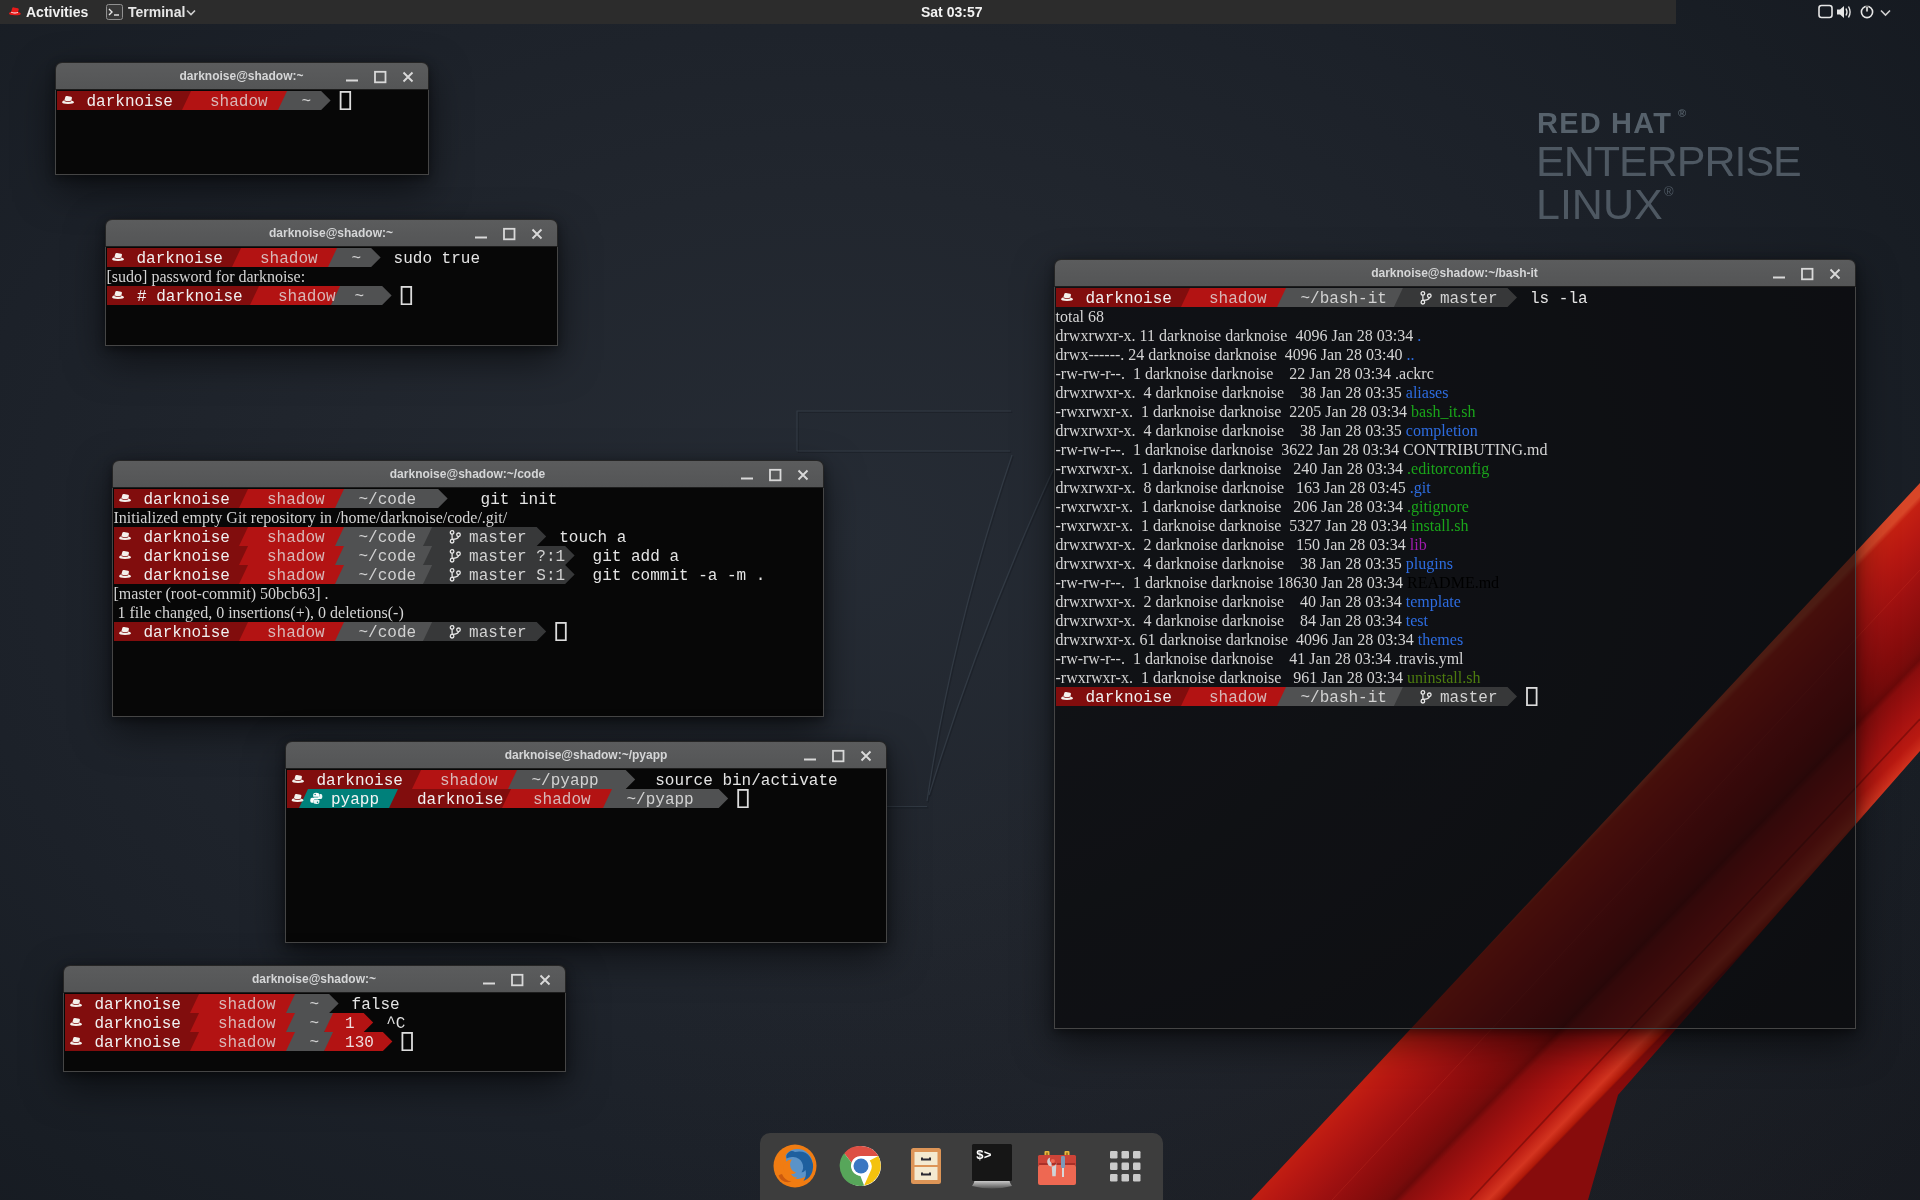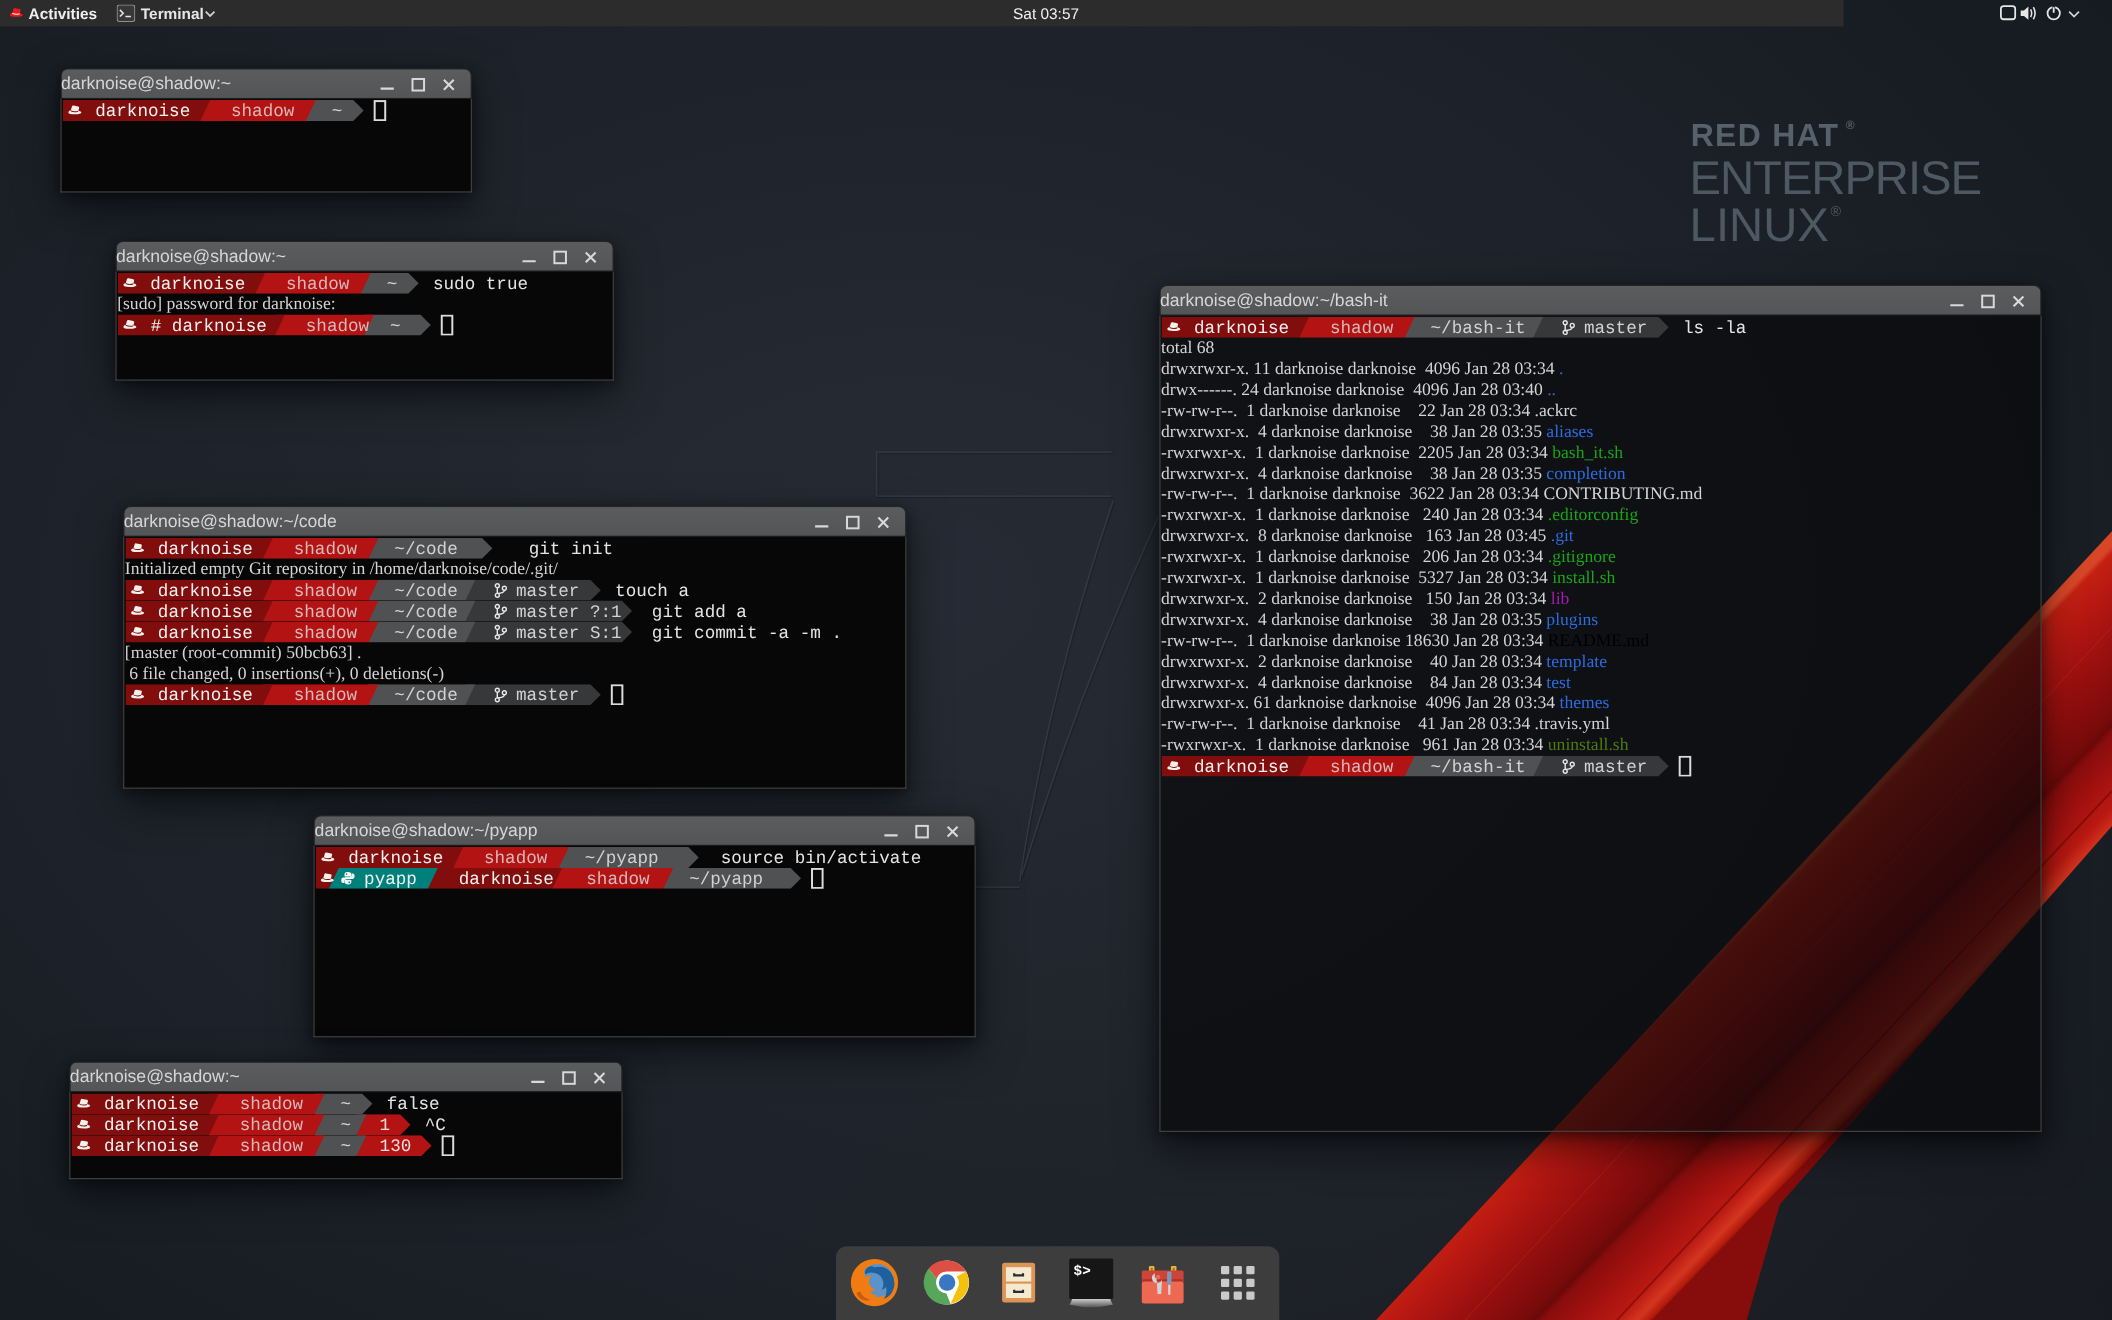--- a/index.html
+++ b/index.html
@@ -4,24 +4,24 @@
 html,body{width:1920px;height:1200px;overflow:hidden}
 body{position:relative;font-family:"Liberation Sans",sans-serif;
 background:
  radial-gradient(1700px 1150px at 78% 105%, rgba(64,44,40,0.10), rgba(0,0,0,0) 55%),
  radial-gradient(1400px 1000px at 43% 45%, #262c35 0%, #21262e 35%, #1c2129 62%, #181d24 82%, #151920 100%);
 }
 #wallsvg{position:absolute;left:0;top:0}
 #topbar{position:absolute;left:0;top:0;width:1676px;height:24px;background:#2c2c2c;color:#e8e8e8;z-index:50}
 #topbar .act{position:absolute;left:26px;top:0;height:24px;line-height:24px;font-size:14px;font-weight:bold;color:#f0f0f0}
 #topbar .appname{position:absolute;left:128px;top:0;height:24px;line-height:24px;font-size:14px;font-weight:bold;color:#e6e6e6}
-#clock{position:absolute;left:921px;top:0;height:24px;line-height:24px;font-size:14px;font-weight:normal;color:#f2f2f2}
+#clock{position:absolute;left:921px;top:0;height:24px;line-height:24px;font-size:14px;font-weight:bold;color:#f2f2f2}
 .win{position:absolute;border-radius:8px 8px 0 0;box-shadow:0 14px 38px rgba(0,0,0,.55), 0 3px 10px rgba(0,0,0,.4)}
 .tb{height:28px;background:linear-gradient(#5b5c5d,#545556);border:1px solid #252525;border-bottom:1px solid #1d1d1d;border-radius:7px 7px 0 0;position:relative}
-.ti{display:block;text-align:left;font-size:16px;font-weight:normal;color:#d5d6d7;line-height:27px;font-family:"Liberation Sans",sans-serif}
+.ti{display:block;text-align:center;font-size:12px;font-weight:bold;color:#d5d6d7;line-height:27px;font-family:"Liberation Sans",sans-serif}
 .btns{position:absolute;right:2px;top:0}
 .ct{position:absolute;left:0;right:0;top:28px;bottom:0;border:1px solid #454545;border-top:none;padding:1px 0 0 1px;overflow:hidden}
 .row{height:19px;line-height:19px;font-family:Liberation Serif, serif;font-size:16px;color:#d4d4d4;white-space:pre}
 svg.pl{display:block}
 #dock{position:absolute;left:760px;top:1133px;width:403px;height:67px;background:#3d3d3d;border-radius:10px 10px 0 0;z-index:40}
 #dock svg{position:absolute;top:9px}
 </style></head><body>
 <svg id="wallsvg" width="1920" height="1200" viewBox="0 0 1920 1200">
     <defs>
       <linearGradient id="band" gradientUnits="userSpaceOnUse" x1="1585" y1="841" x2="1722" y2="974">
@@ -236,21 +236,21 @@
         <g transform="translate(335.1,2.6)" stroke="#e8e8e8" stroke-width="1.3" fill="none">
           <circle cx="3" cy="2.8" r="1.8"></circle>
           <circle cx="3" cy="11.6" r="1.8"></circle>
           <circle cx="9.4" cy="5.2" r="1.8"></circle>
           <path d="M3,4.6 L3,9.8 M9.4,7 Q9.4,9.6 3,9.8"></path>
         </g>
         <text x="355.1" y="14.6" font-size="16" fill="#d2d2d2">master S:1</text>
         <text x="478.6" y="14.6" font-size="16" fill="#e4e4e4">git commit -a -m .</text>
       </svg>
       <div class="row">[master (root-commit) 50bcb63] .</div>
-      <div class="row"> 6 file changed, 0 insertions(+), 0 deletions(-)</div>
+      <div class="row"> 1 file changed, 0 insertions(+), 0 deletions(-)</div>
       <svg class="pl" width="710" height="19" viewBox="0 0 710 19" font-family="Liberation Mono, monospace">
         <polygon points="309.1,0 422.70000000000005,0 432.20000000000005,9.5 422.70000000000005,19 309.1,19" fill="#373839"></polygon>
         <polygon points="221,0 318.1,0 309.1,19 221,19" fill="#505152"></polygon>
         <polygon points="125,0 230,0 221,19 125,19" fill="#b31313"></polygon>
         <polygon points="0.0,0 134,0 125,19 0.0,19" fill="#810d0d"></polygon>
         <g transform="translate(4.5,3.6)">
           <path d="M0.6,7.6 Q0.6,6.2 2.9,5.7 L3.8,2.4 Q4.1,1.2 5.5,1.4 L9.6,2.2 Q10.7,2.45 10.45,3.5 L9.8,6.0 Q12.5,6.5 12.5,7.7 Q12.5,9.3 6.5,9.3 Q0.6,9.3 0.6,7.6 Z" fill="#f4f0ec"></path>
           <path d="M2.9,5.7 Q6,7.3 9.8,6.0 L9.55,7.0 Q6,8.2 2.7,6.5 Z" fill="#810d0d"></path>
         </g>
         <text x="29.5" y="14.6" font-size="16" fill="#f0f0f0">darknoise</text>

